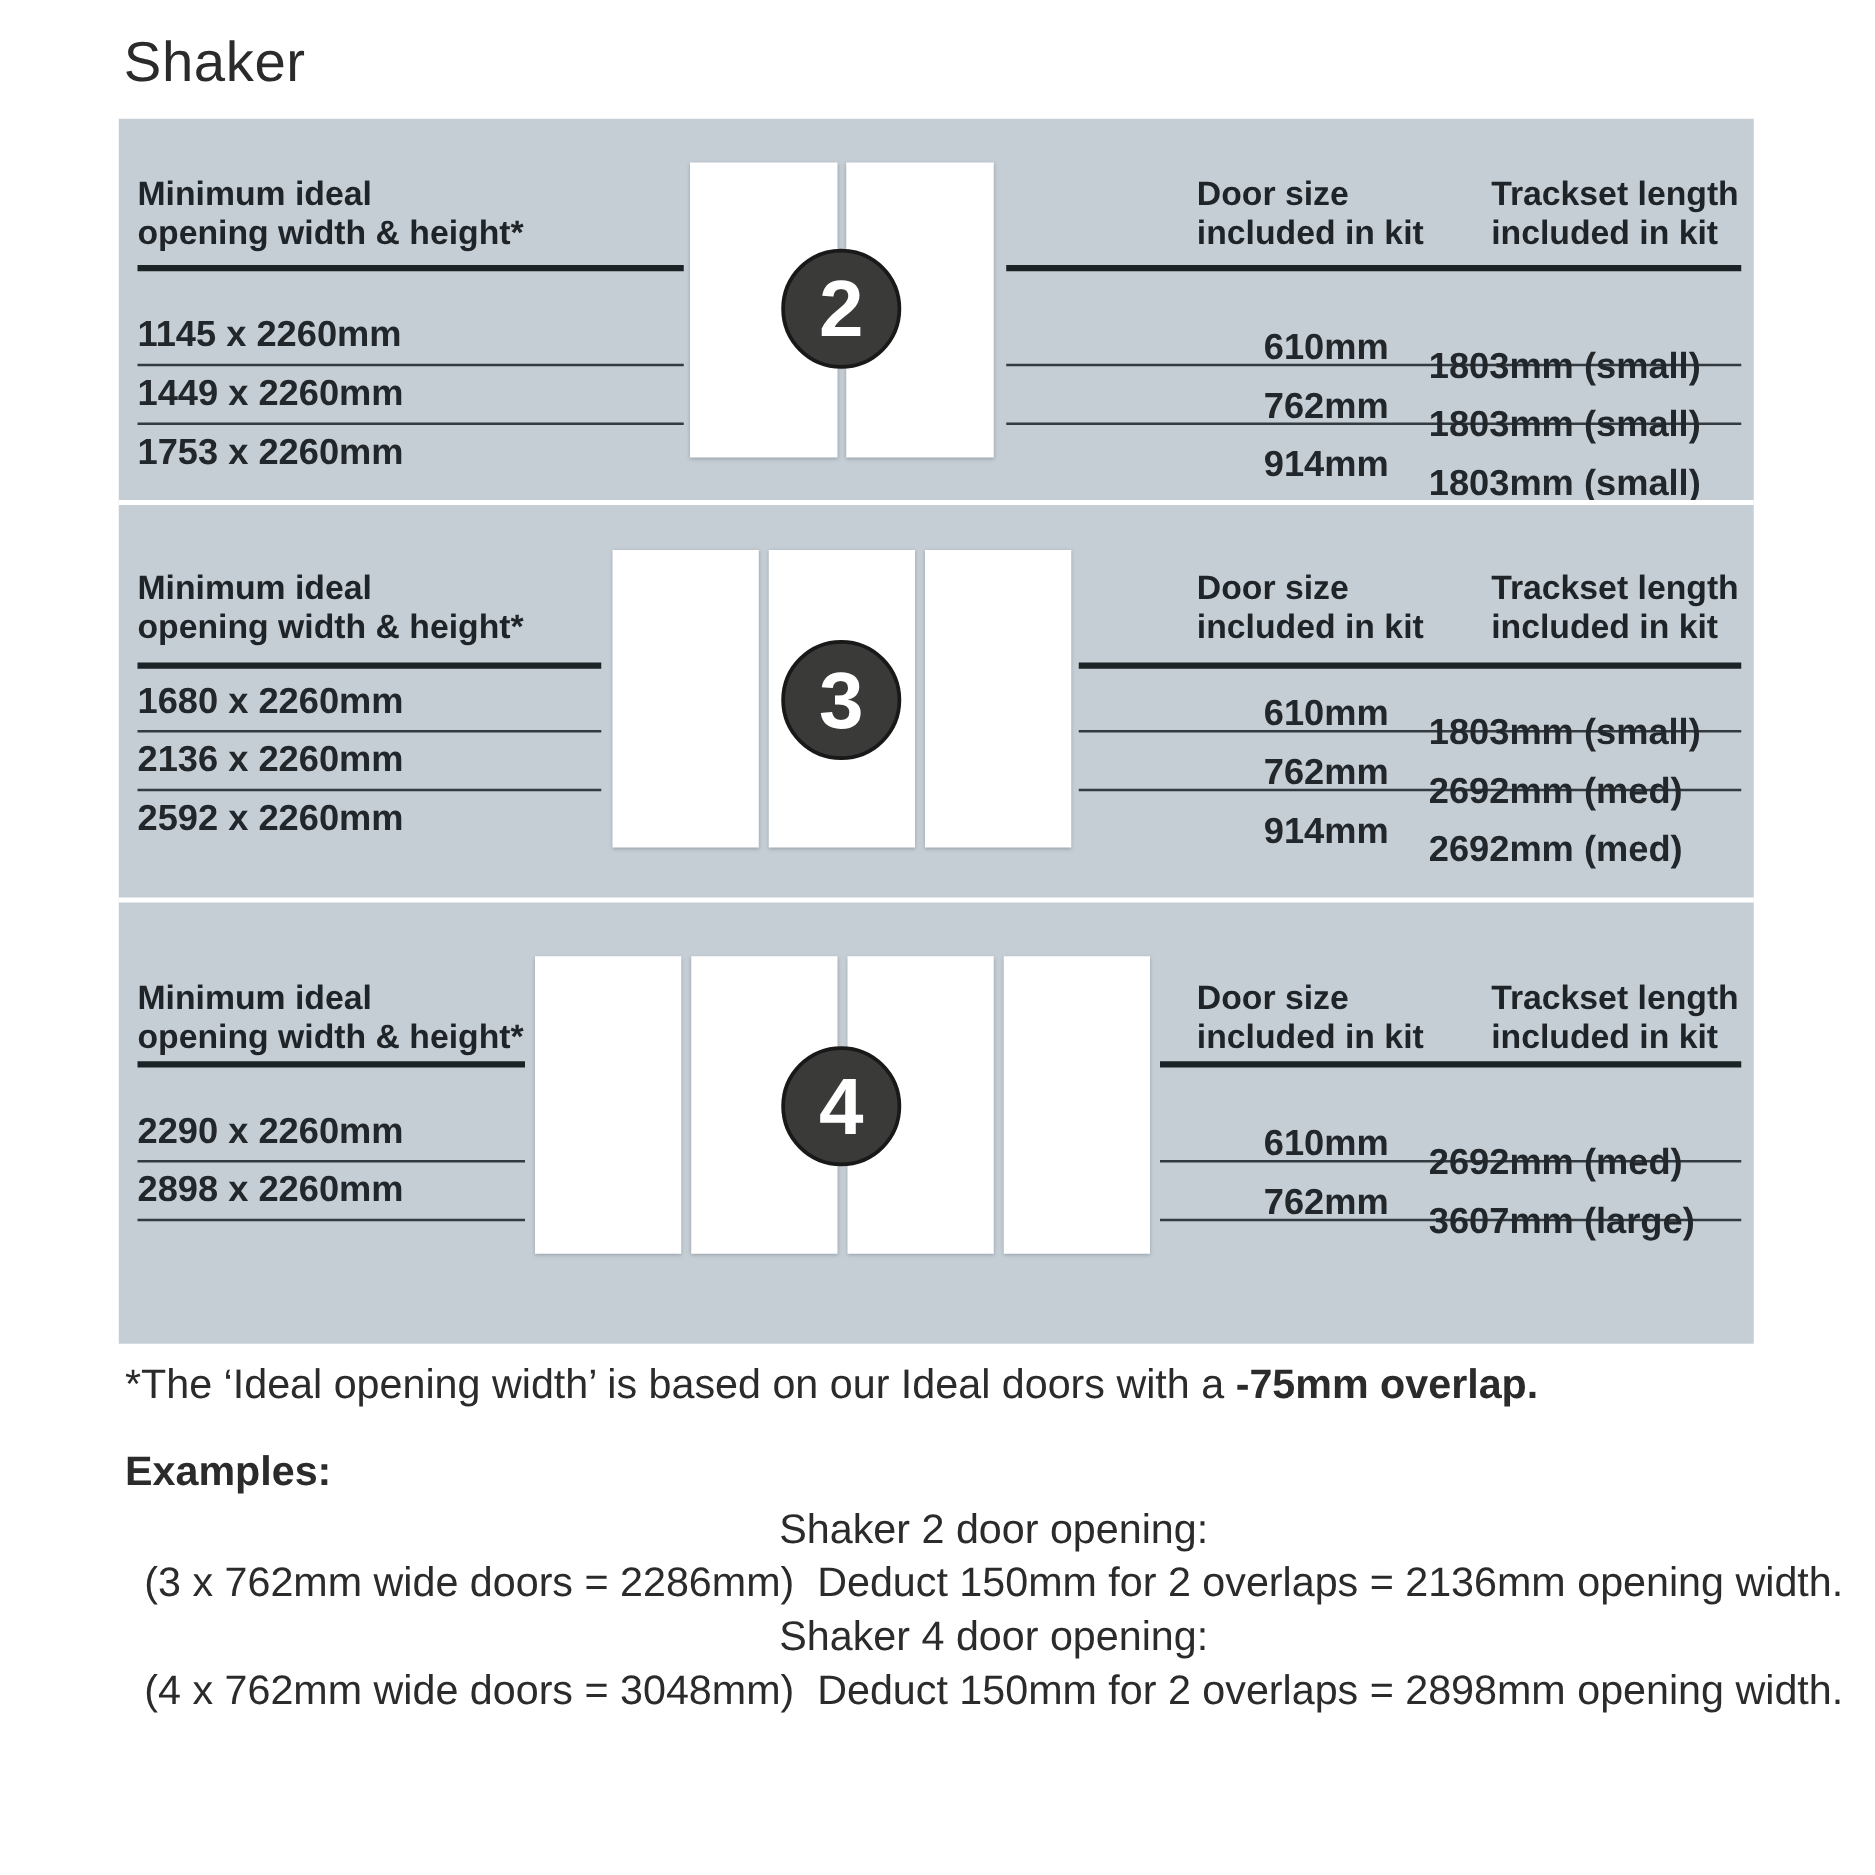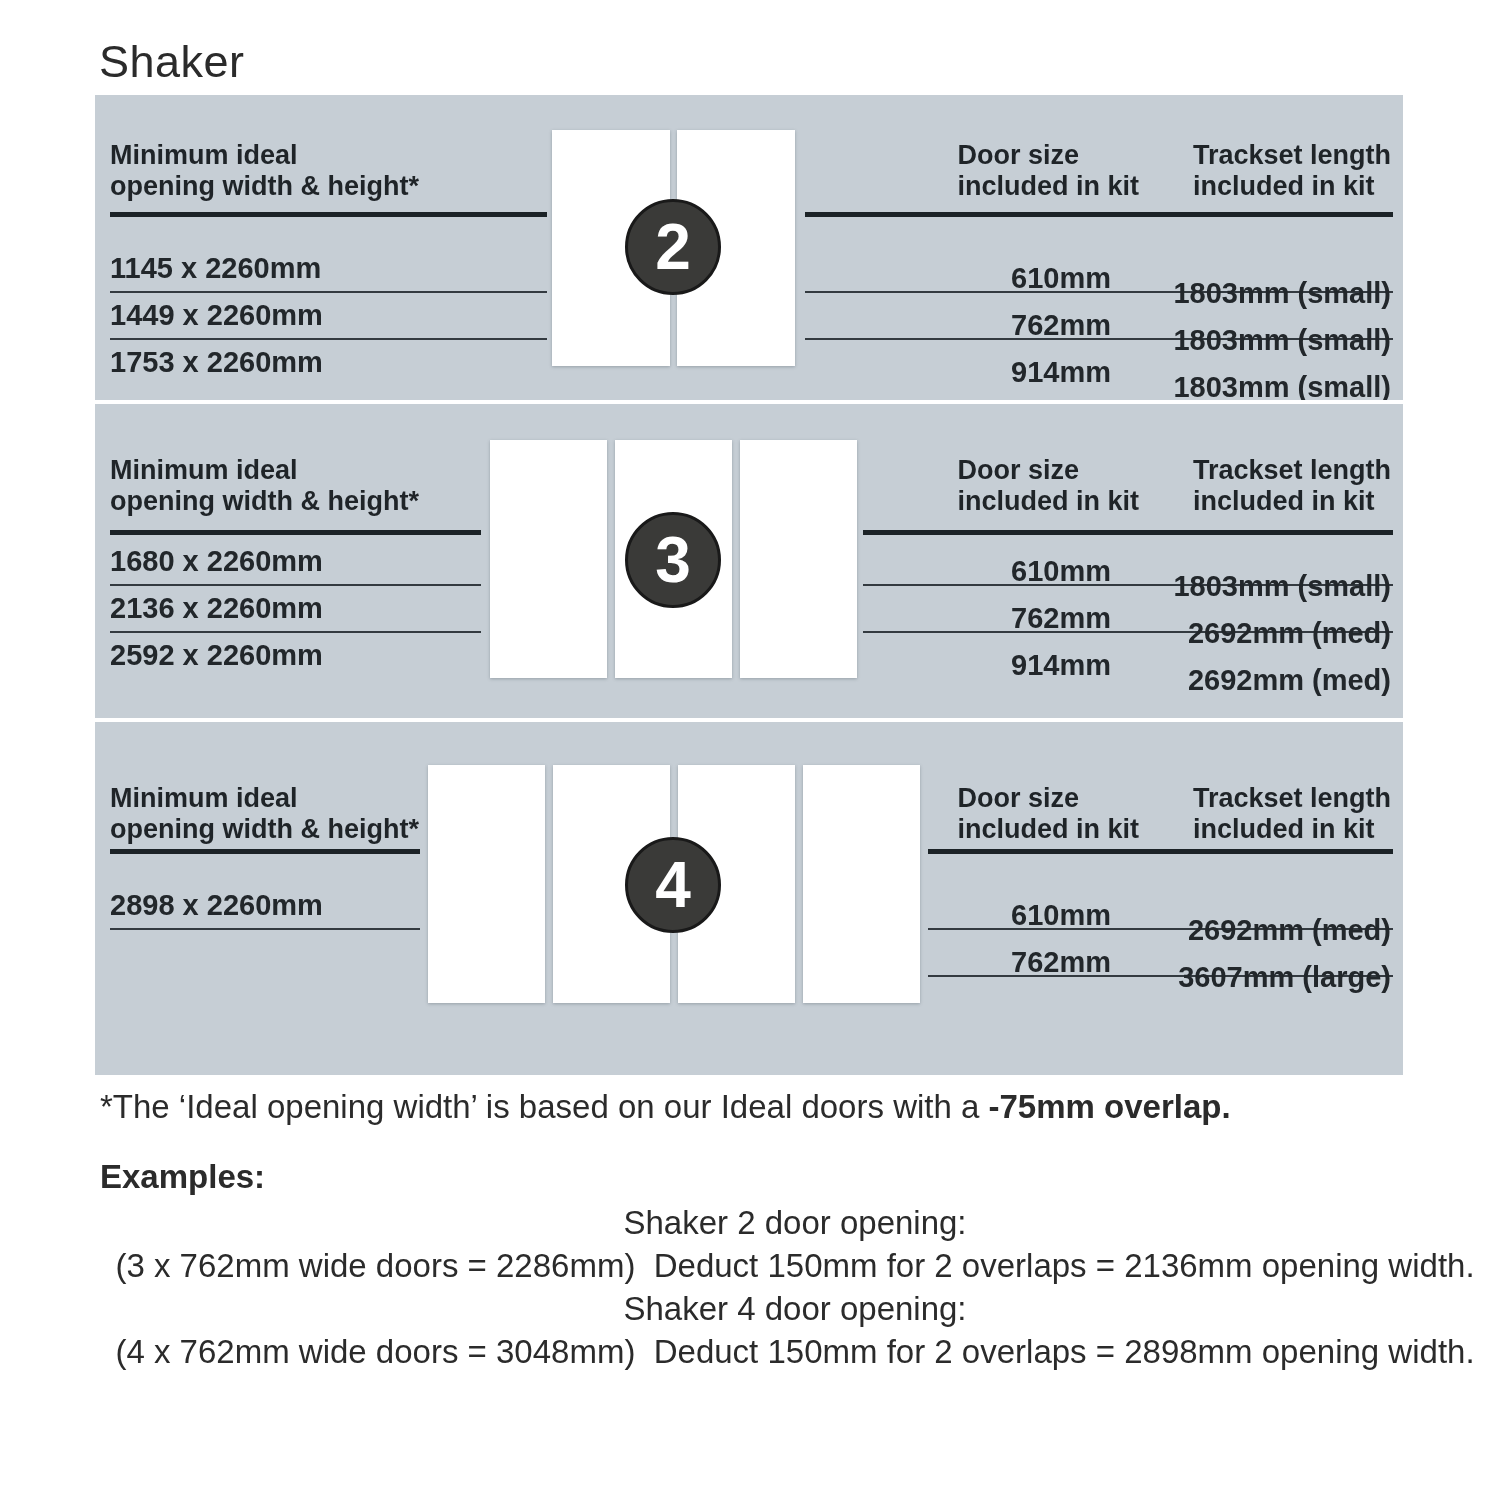--- a/index.html
+++ b/index.html
@@ -1,21 +1,21 @@
 <!DOCTYPE html>
 <html style="--panel-bg: #c6ced5; --door-white: #ffffff; --badge-bg: #3a3a38; --badge-border: #191919; --rule-thick: #1c2327; --rule-thin: #333a40;"><head>
 <meta charset="utf-8">
 <style>
   html,body { margin:0; padding:0; }
   body {
     width:1500px; height:1500px; background:#ffffff; position:relative;
     font-family:"Liberation Sans","DejaVu Sans",sans-serif; color:#24292d;
   }
   .page-title {
-    position:absolute; left:99px; top:36px;
+    position:absolute; left:99px; top:24px;
     font-size:45px; font-weight:500; color:#2b2b2b; letter-spacing:0.5px;text-align:center;
   }
   .panel {
     position:absolute; left:95px; top:95px; width:1308px; height:980px;
     background:var(--panel-bg,#c6ced5);
   }
   .divider { position:absolute; left:0; width:100%; height:4px; background:#ffffff; }
   .divider.d1 { top:305px; } .divider.d2 { top:623px; }
 
   
@@ -43,21 +43,21 @@
   }
   .s1 .rows .row:last-child, .s2 .rows .row:last-child { border-bottom:none; }
 
   .right-table .col-header { display:grid; grid-template-columns:1fr 250px; }
   .hcell { text-align:right; }
   .hcell.c1 { padding-right:4px; }
   .hcell.c2 { padding-right:2px; }
   .hinner { display:inline-block; text-align:left; }
   .right-table .row { display:grid; grid-template-columns:1fr 250px; align-items:center; }
   .cell-door  { text-align:right; padding-right:32px; }
-  .cell-track { text-align:right; padding-right:2px;margin-top:31px; }
+  .cell-track { padding-right:2px;margin-top:31px; }
 
   
   .doors { position:absolute; display:flex; }
   .s1 .doors { left:457px; top:35px;  width:243px; height:236px; gap:7px; }
   .s2 .doors { left:395px; top:345px; width:367px; height:238px; gap:8px; }
   .s3 .doors { left:333px; top:670px; width:492px; height:238px; gap:8px; }
   .door { flex:1; background:var(--door-white,#ffffff); box-shadow:0 1px 3px rgba(80,92,102,.4); }
 
   .badge {
     position:absolute; width:96px; height:96px; box-sizing:border-box;
@@ -190,20 +190,21 @@
   </div>
 
   <div class="section s3">
     <div class="left-table">
       <div class="col-header">
         <div>Minimum ideal</div>
         <div>opening width &amp; height*</div>
       </div>
       <div class="rule"></div>
       <div class="rows">
+        <div class="row">2290 x 2260mm</div>
         <div class="row">2898 x 2260mm</div>
       </div>
     </div>
 
     <div class="doors">
       <div class="door"></div>
       <div class="door"></div>
       <div class="door"></div>
       <div class="door"></div>
     </div>

